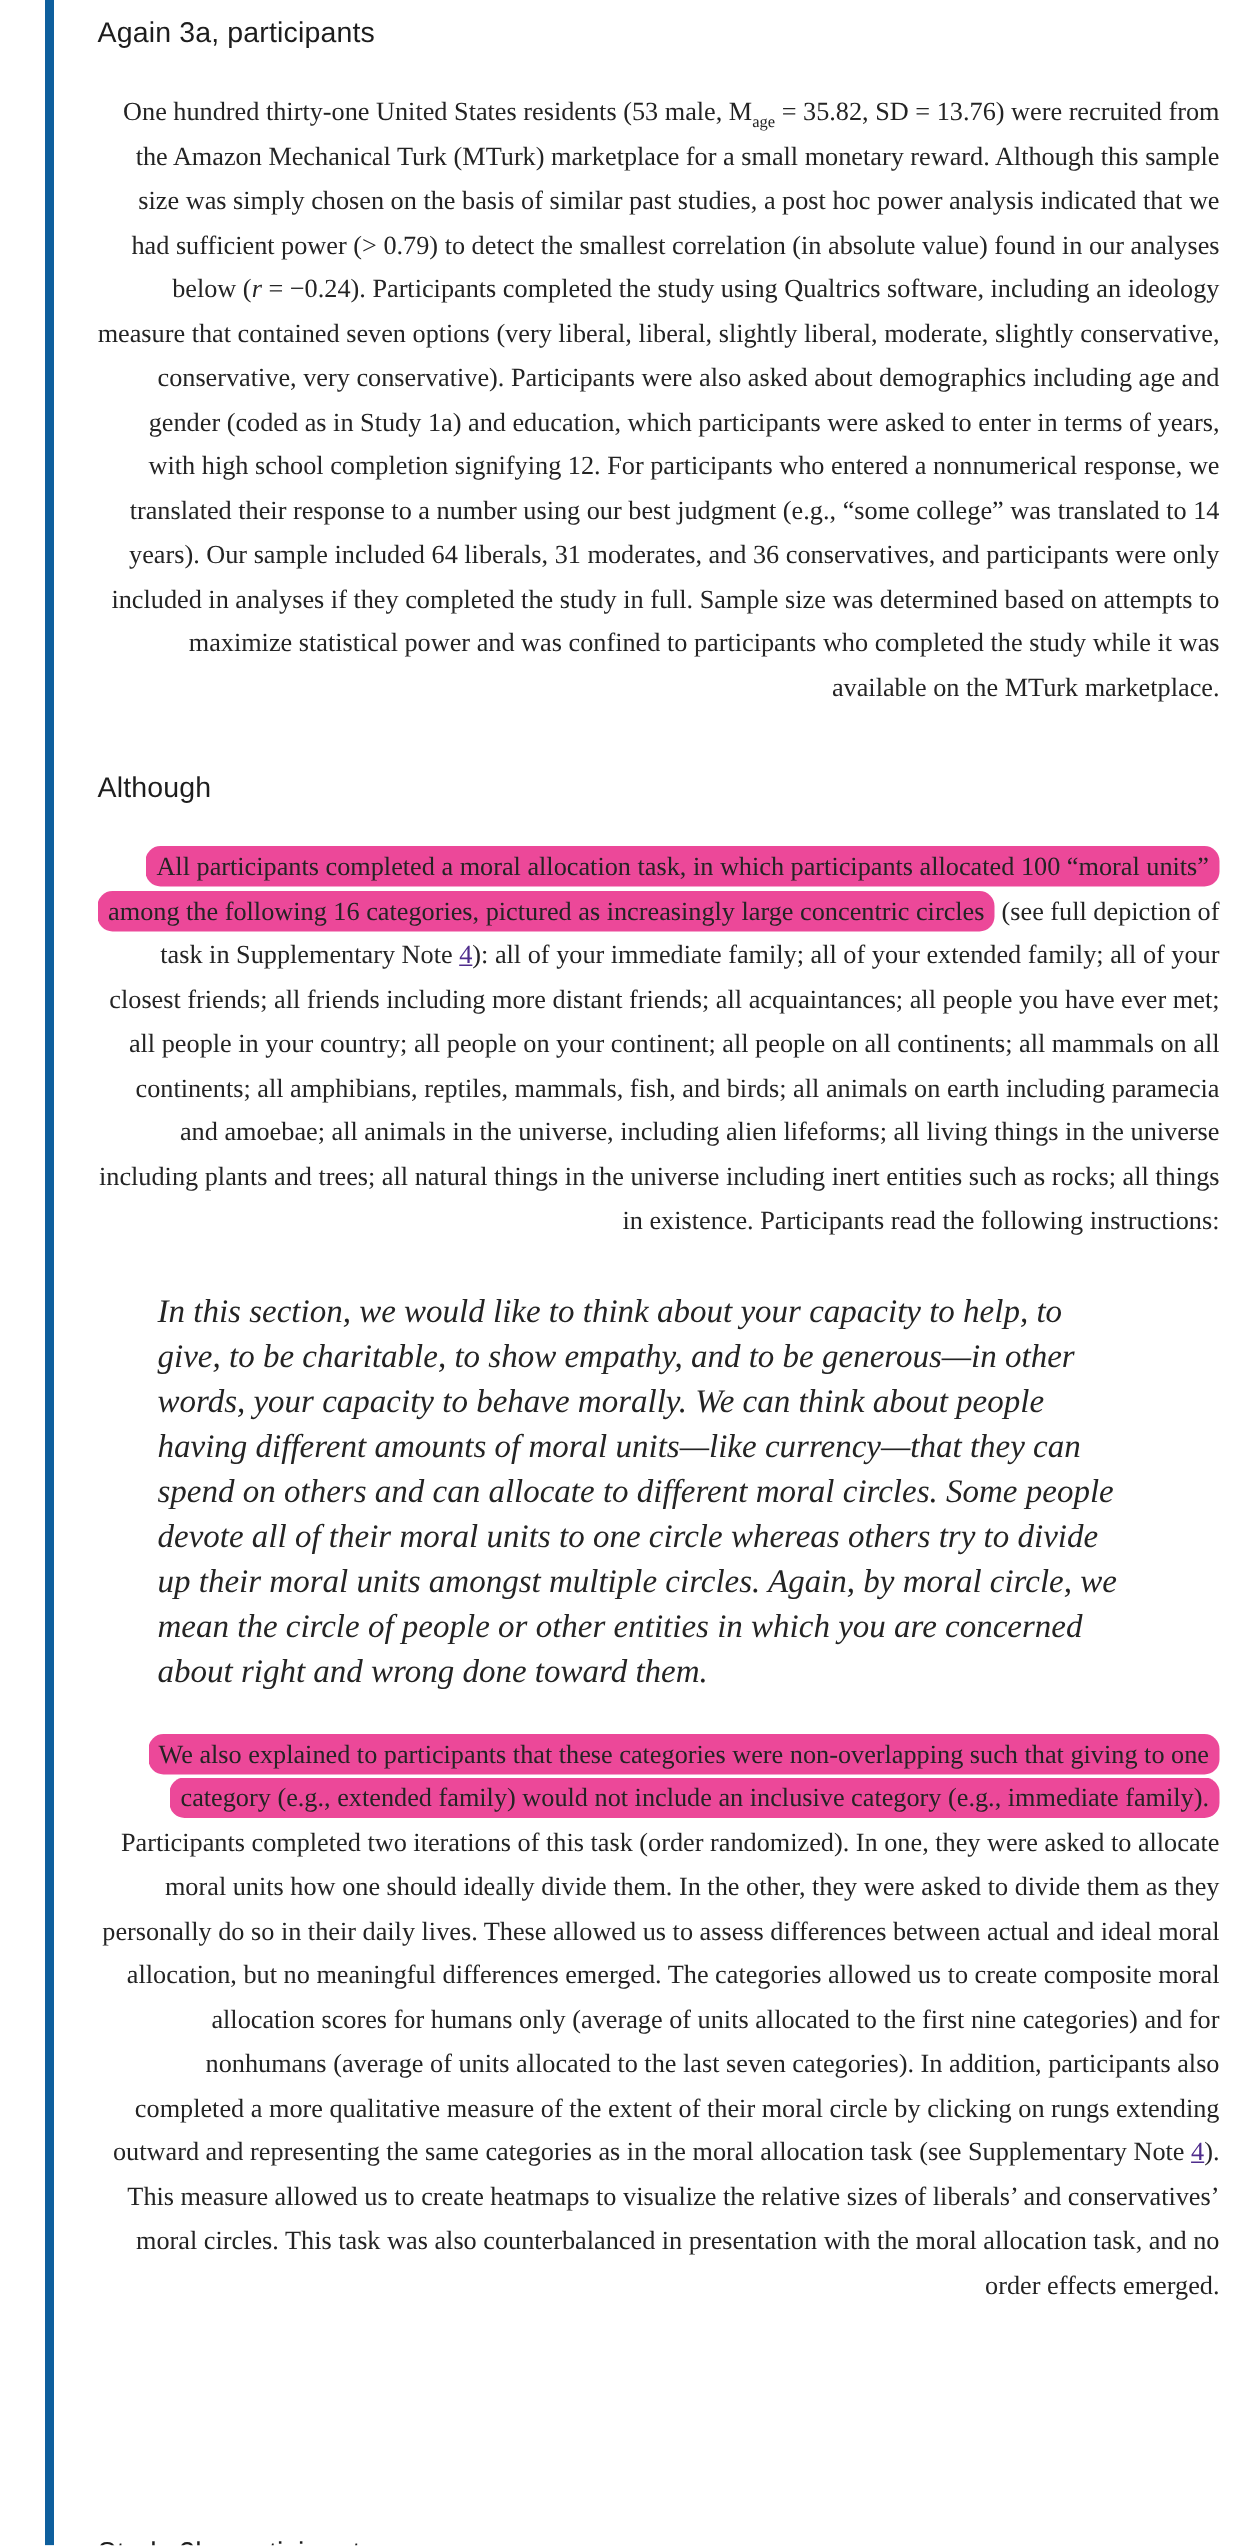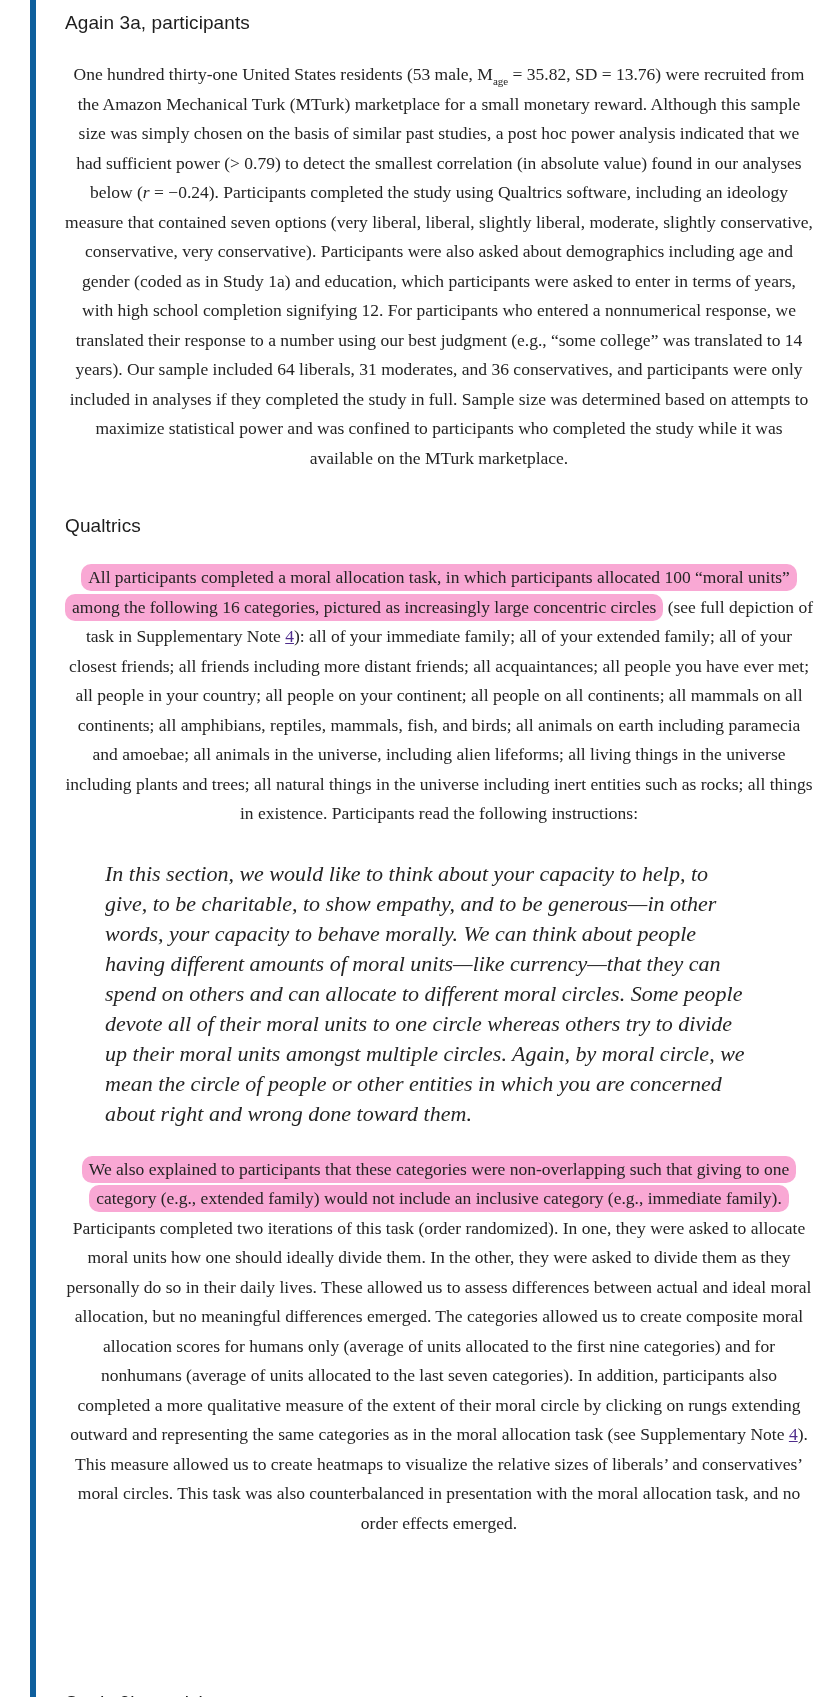--- a/index.html
+++ b/index.html
@@ -33,32 +33,32 @@
     margin: 0;
     letter-spacing: 0.1px;
   }
   .h-study { margin: 12px 0 0; }
   .h-procedure { margin: 42px 0 0; }
   p.body {
     font-size: 17.5px;
     line-height: 29.5px;
     color: #242424;
     margin: 26px 0 0;
-    text-align: center;
+    text-align: right;
   }
   blockquote { margin: 30px 58px 0 40px; padding: 0; }
   blockquote p {
     font-style: italic;
     font-size: 22px;
     line-height: 30px;
     color: #242424;
     margin: 0;
   }
   mark {
-    background: #f9a8d4;
+    background: #ec4899;
     color: #242424;
     border-radius: 10px;
     padding: 3px 7px 4px;
     -webkit-box-decoration-break: clone;
     box-decoration-break: clone;
   }
   a.supp-link {
     color: #4f2c8c;
     text-decoration: underline;
     cursor: pointer;
@@ -77,21 +77,21 @@
 
 <div class="page">
   <div class="accent-bar"></div>
 
   <div class="content">
 
     <h2 class="h-study">Again 3a, participants</h2>
 
     <p class="body"><span>One hundred thirty-one United States residents (53 male, M</span><sub>age</sub><span> = 35.82, SD = 13.76) were recruited from the Amazon Mechanical Turk (MTurk) marketplace for a small monetary reward. Although this sample size was simply chosen on the basis of similar past studies, a post hoc power analysis indicated that we had sufficient power (&gt; 0.79) to detect the smallest correlation (in absolute value) found in our analyses below (</span><span class="r-it">r</span><span> = −0.24). Participants completed the study using Qualtrics software, including an ideology measure that contained seven options (very liberal, liberal, slightly liberal, moderate, slightly conservative, conservative, very conservative). Participants were also asked about demographics including age and gender (coded as in Study 1a) and education, which participants were asked to enter in terms of years, with high school completion signifying 12. For participants who entered a nonnumerical response, we translated their response to a number using our best judgment (e.g., “some college” was translated to 14 years). Our sample included 64 liberals, 31 moderates, and 36 conservatives, and participants were only included in analyses if they completed the study in full. Sample size was determined based on attempts to maximize statistical power and was confined to participants who completed the study while it was available on the MTurk marketplace.</span></p>
 
-    <h2 class="h-procedure">Qualtrics</h2>
+    <h2 class="h-procedure">Although</h2>
 
     <p class="body"><mark>All participants completed a moral allocation task, in which participants allocated 100 “moral units” among the following 16 categories, pictured as increasingly large concentric circles</mark><span> (see full depiction of task in Supplementary Note </span><a class="supp-link">4</a><span>): all of your immediate family; all of your extended family; all of your closest friends; all friends including more distant friends; all acquaintances; all people you have ever met; all people in your country; all people on your continent; all people on all continents; all mammals on all continents; all amphibians, reptiles, mammals, fish, and birds; all animals on earth including paramecia and amoebae; all animals in the universe, including alien lifeforms; all living things in the universe including plants and trees; all natural things in the universe including inert entities such as rocks; all things in existence. Participants read the following instructions:</span></p>
 
     <blockquote>
       <p>In this section, we would like to think about your capacity to help, to give, to be charitable, to show empathy, and to be generous—in other words, your capacity to behave morally. We can think about people having different amounts of moral units—like currency—that they can spend on others and can allocate to different moral circles. Some people devote all of their moral units to one circle whereas others try to divide up their moral units amongst multiple circles. Again, by moral circle, we mean the circle of people or other entities in which you are concerned about right and wrong done toward them.</p>
     </blockquote>
 
     <p class="body"><mark>We also explained to participants that these categories were non-overlapping such that giving to one category (e.g., extended family) would not include an inclusive category (e.g., immediate family).</mark><span> Participants completed two iterations of this task (order randomized). In one, they were asked to allocate moral units how one should ideally divide them. In the other, they were asked to divide them as they personally do so in their daily lives. These allowed us to assess differences between actual and ideal moral allocation, but no meaningful differences emerged. The categories allowed us to create composite moral allocation scores for humans only (average of units allocated to the first nine categories) and for nonhumans (average of units allocated to the last seven categories). In addition, participants also completed a more qualitative measure of the extent of their moral circle by clicking on rungs extending outward and representing the same categories as in the moral allocation task (see Supplementary Note </span><a class="supp-link">4</a><span>). This measure allowed us to create heatmaps to visualize the relative sizes of liberals’ and conservatives’ moral circles. This task was also counterbalanced in presentation with the moral allocation task, and no order effects emerged.</span></p>
 
   </div>

